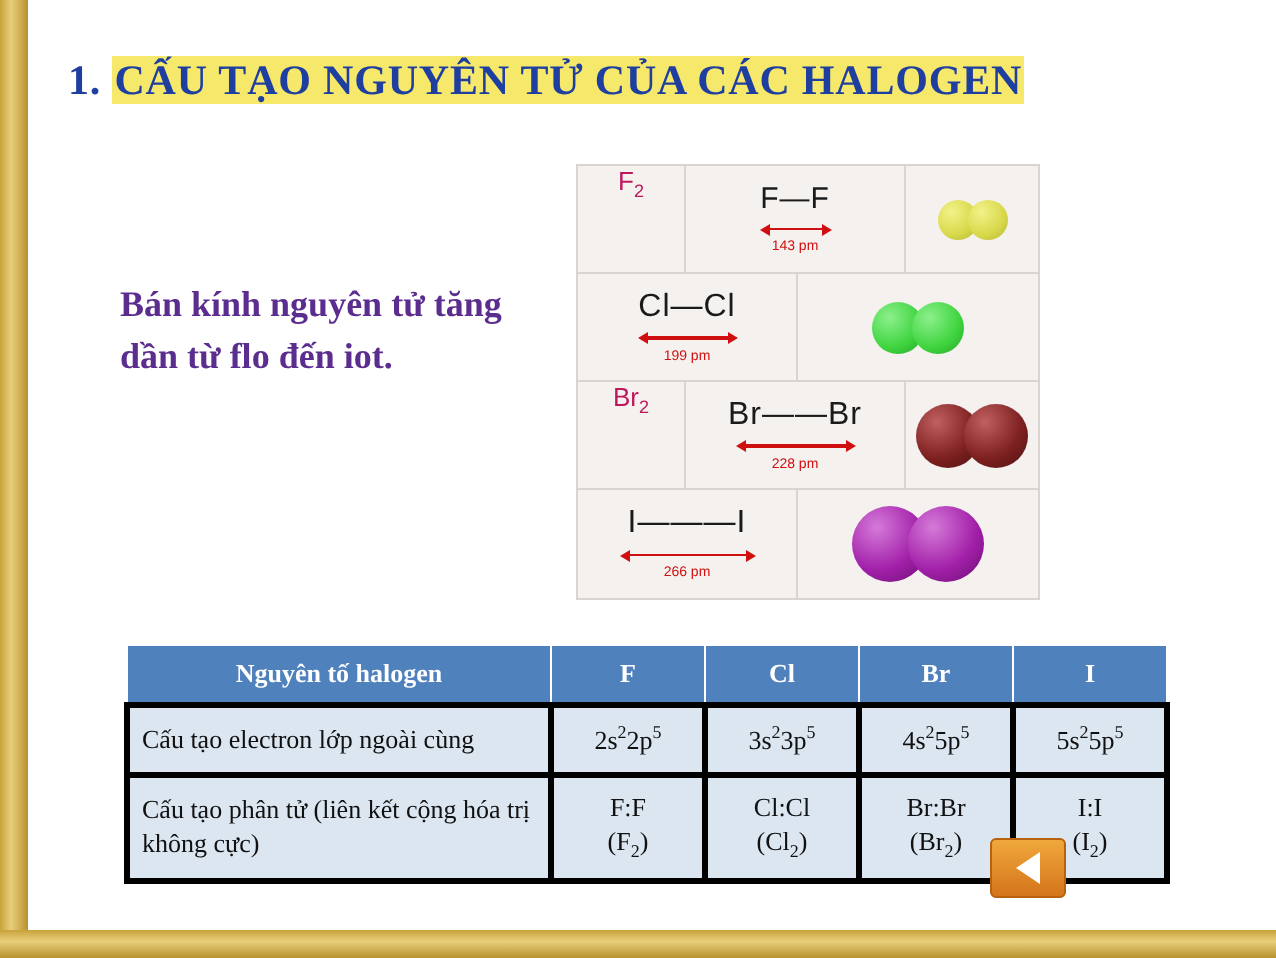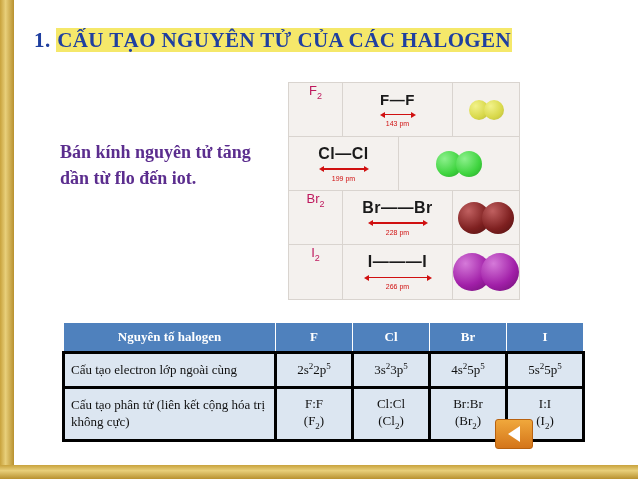--- a/index.html
+++ b/index.html
@@ -109,21 +109,21 @@
   .fig-c3 {
     flex: 1;
     position: relative;
     box-sizing: border-box;
     display: flex;
     align-items: center;
     justify-content: center;
   }
   .bondlbl {
     font-family: "Liberation Sans", sans-serif;
-    font-weight: bold;
+    font-weight: normal;
     color: #1a1a1a;
     letter-spacing: 0.5px;
     line-height: 1;
   }
   .arrowbar {
     position: relative;
     height: 9px;
     margin-top: 3px;
     display: flex;
     align-items: center;
@@ -292,23 +292,20 @@
       </div>
       <div class="fig-c3">
         <span class="mol">
           <span class="atom" style="width:32px;height:32px;background:radial-gradient(circle at 33% 28%, #c06060, #7e2020 58%, #4e1010 100%);margin-right:-8px"></span>
           <span class="atom" style="width:32px;height:32px;background:radial-gradient(circle at 33% 28%, #c06060, #7e2020 58%, #4e1010 100%)"></span>
         </span>
       </div>
     </div>
 
     <div class="fig-row">
-      <div class="fig-c1">
-        <span><span>I</span><sub>2</sub></span>
-      </div>
       <div class="fig-c2">
         <div class="bondlbl" style="font-size:16px">I———I</div>
         <div class="arrowbar">
           <span class="head l"></span>
             <span class="line" style="width:58px"></span>
             <span class="head r"></span>
         </div>
         <div class="dist">266 pm</div>
       </div>
       <div class="fig-c3">

